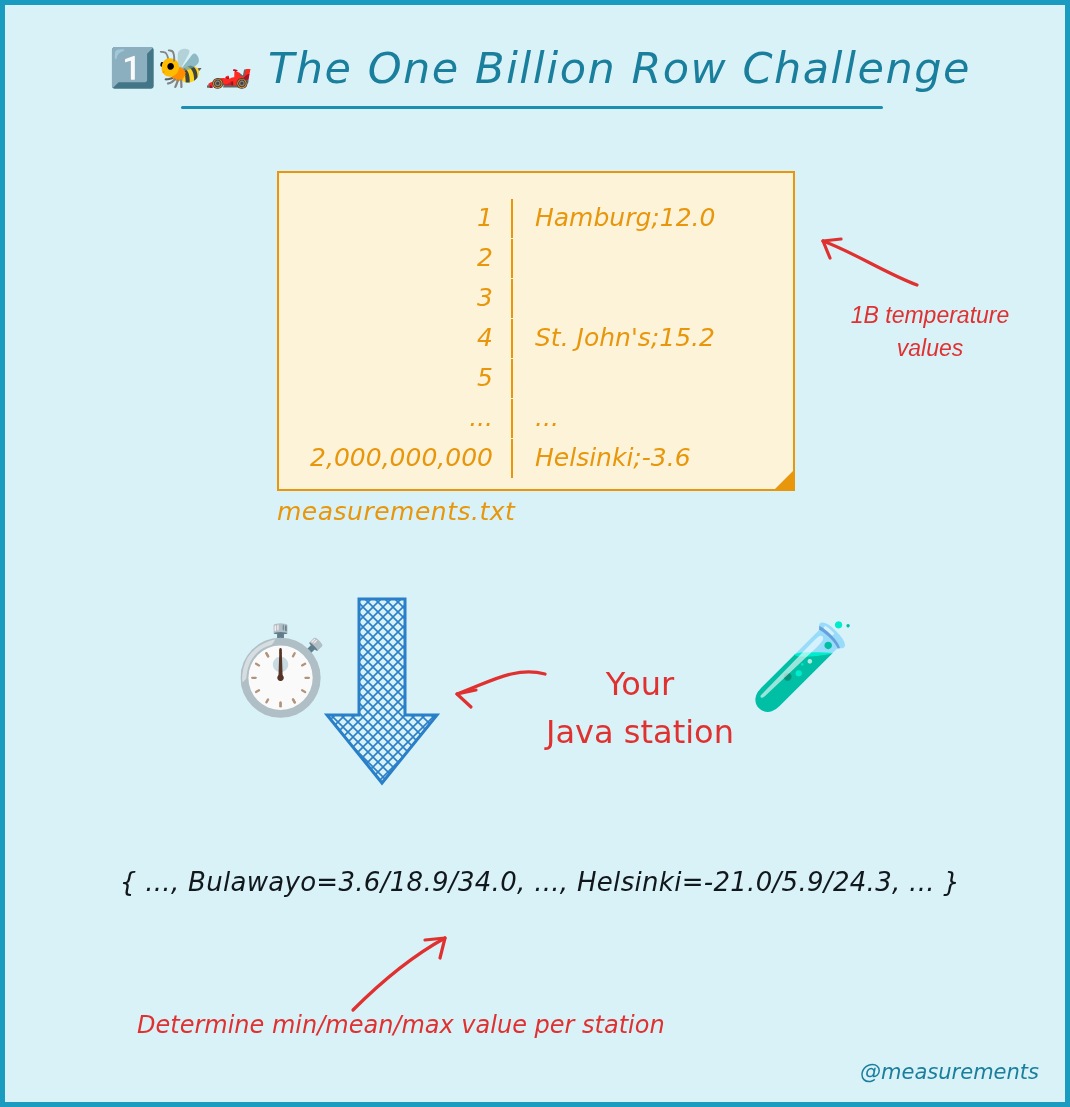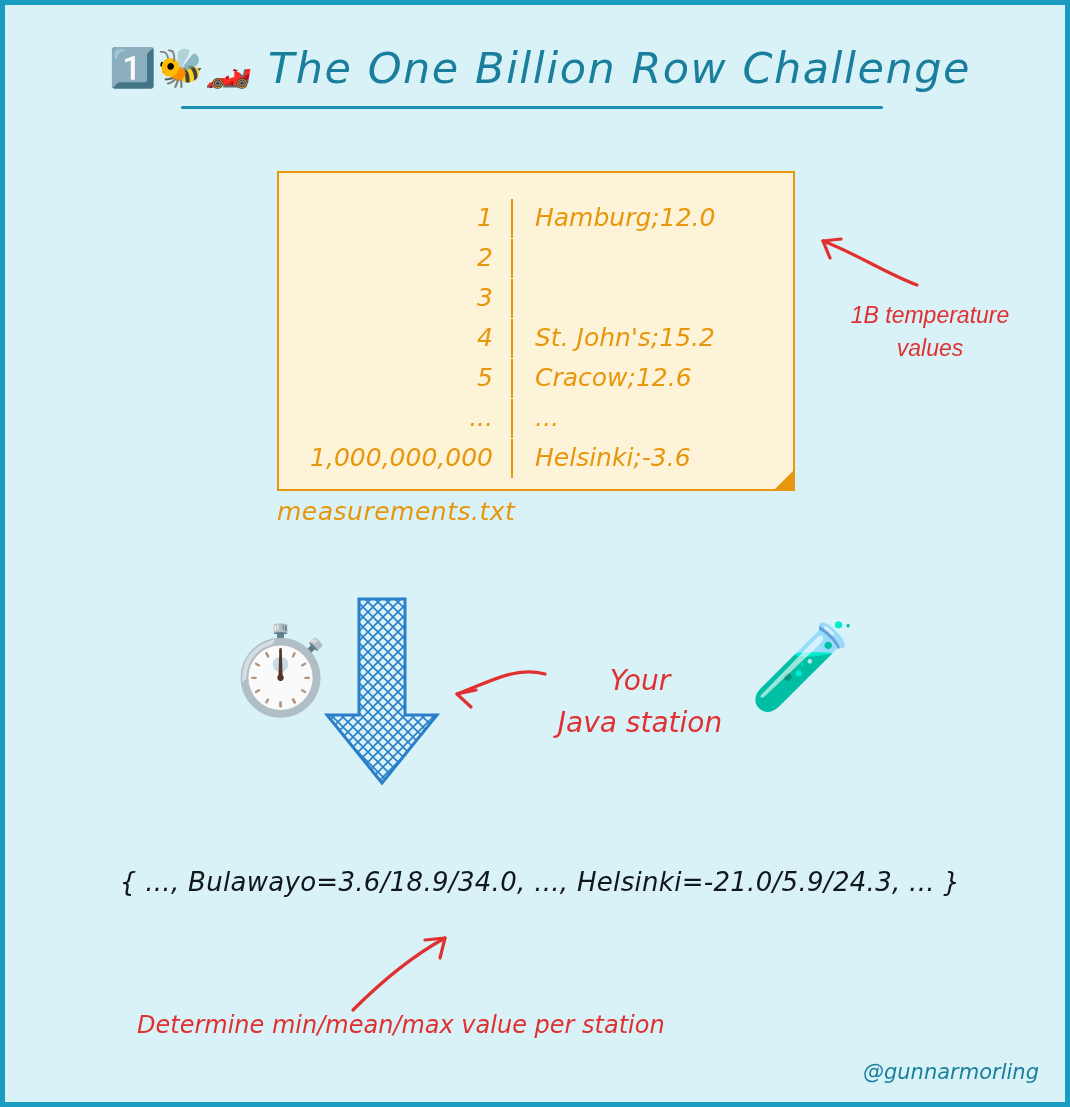--- a/index.html
+++ b/index.html
@@ -169,22 +169,21 @@
     width: 118px;
     height: 190px;
   }
   .annot-java {
     position: absolute;
     left: 520px;
     top: 655px;
     width: 230px;
     text-align: center;
     font-family: "DejaVu Sans", sans-serif;
-    font-size: 28px;
-    font-style: italic;
+    font-size: 32px;
     color: #e03131;
     line-height: 1.5;
   }
   .arrow-java {
     position: absolute;
     left: 440px;
     top: 655px;
     width: 110px;
     height: 60px;
   }
@@ -267,31 +266,30 @@
 
       <div class="file-row">
         <span class="row-num">4</span>
         <span class="row-sep"></span>
         <span class="row-val">St. John's;15.2</span>
       </div>
 
       <div class="file-row">
         <span class="row-num">5</span>
         <span class="row-sep"></span>
-        <span class="row-val">Cracow;12.6</span>
       </div>
 
       <div class="file-row">
         <span class="row-num">...</span>
         <span class="row-sep"></span>
         <span class="row-val">...</span>
       </div>
 
       <div class="file-row">
-        <span class="row-num">1,000,000,000</span>
+        <span class="row-num">2,000,000,000</span>
         <span class="row-sep"></span>
         <span class="row-val">Helsinki;-3.6</span>
       </div>
 
     </div>
     <div class="dogear"></div>
   </div>
 
   <div class="file-name">measurements.txt</div>
 
@@ -328,15 +326,15 @@
   <div class="testtube">🧪</div>
 
   <div class="result-line">{ ..., Bulawayo=3.6/18.9/34.0, ..., Helsinki=-21.0/5.9/24.3, ... }</div>
 
   <svg class="arrow-determine" viewBox="0 0 120 85">
     <path d="M8 80 C 30 58, 60 30, 100 8" stroke="#e03131" stroke-width="3.2" fill="none" stroke-linecap="round"></path>
     <path d="M100 8 L 80 10 M100 8 L 95 28" stroke="#e03131" stroke-width="3.2" fill="none" stroke-linecap="round"></path>
   </svg>
   <div class="annot-determine">Determine min/mean/max value per station</div>
 
-  <div class="handle">@gunnarmorling</div>
+  <div class="handle">@measurements</div>
 
 </div>
 
 </body></html>

